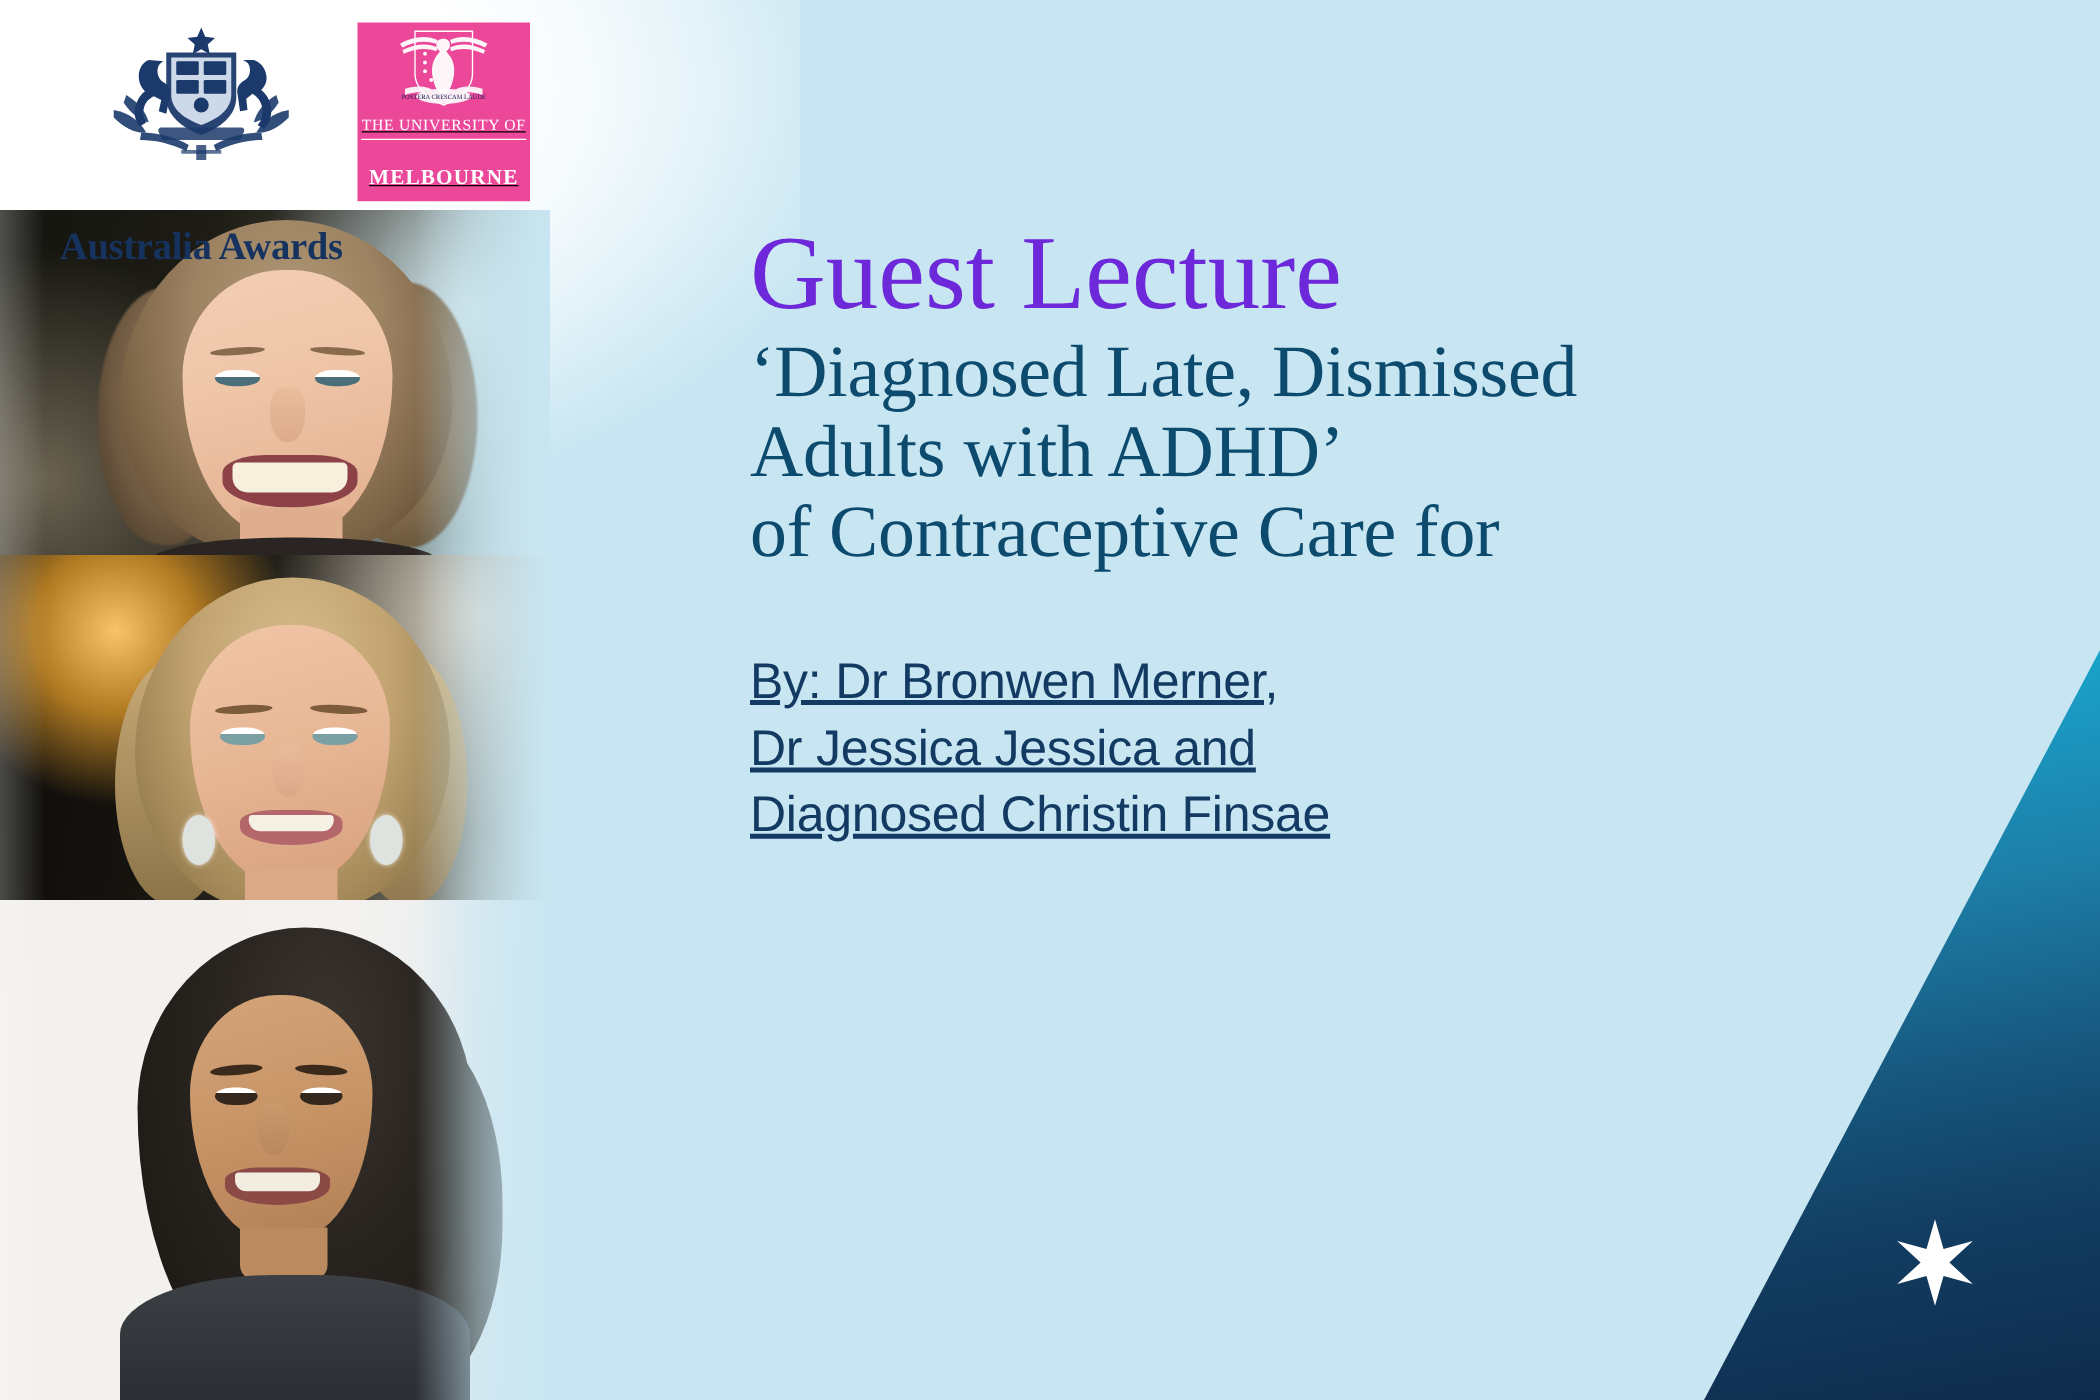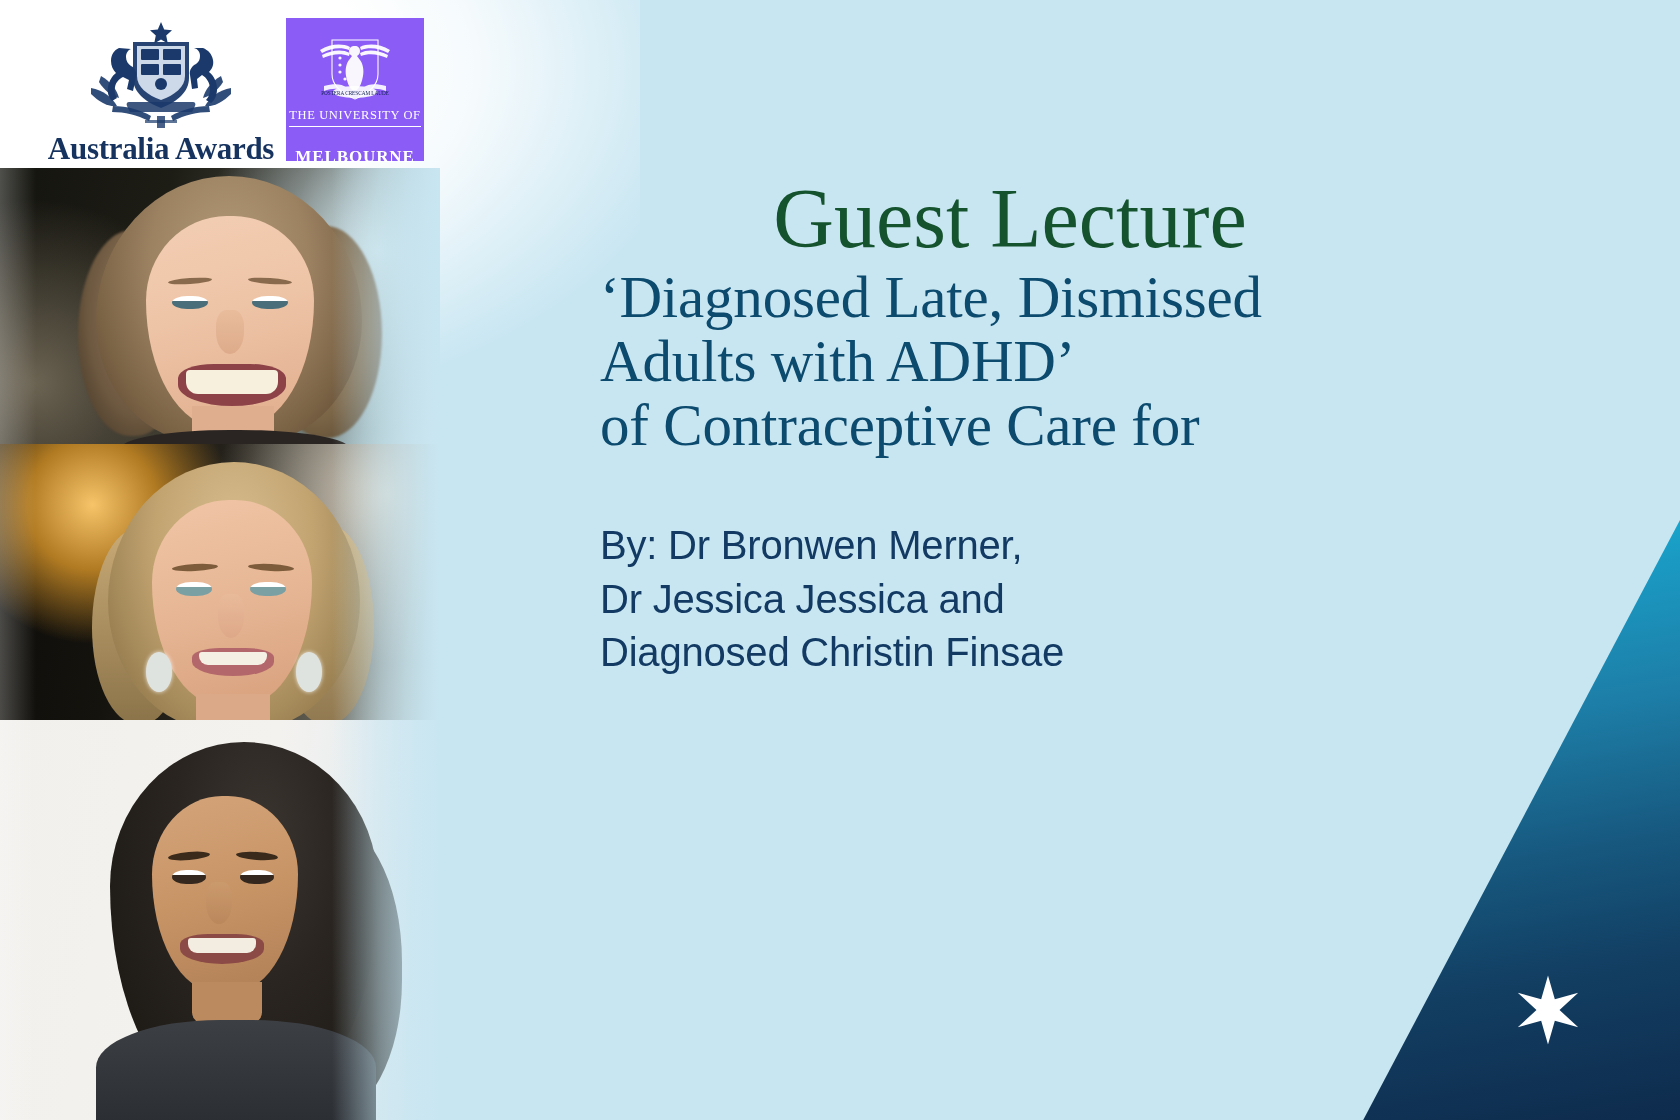--- a/index.html
+++ b/index.html
@@ -15,31 +15,32 @@
   
   .tl-glow{
     position:absolute; left:-120px; top:-140px; width:760px; height:520px;
     background:radial-gradient(ellipse at 34% 40%, #ffffff 0%, #ffffff 32%, rgba(255,255,255,.82) 48%, rgba(255,255,255,.35) 66%, rgba(255,255,255,0) 80%);
     pointer-events:none;
   }
 
   
   .logo-row{ position:absolute; left:62px; top:18px; display:flex; align-items:flex-start; gap:26px; z-index:6; }
 
-  .aus-logo{ width:198px; display:flex; flex-direction:column; align-items:center; }
+  .aus-logo{ width:198px; display:flex; flex-direction:column; align-items:center;gap:48px; }
   .crest-wrap{ width:180px; height:112px; position:relative; }
   .aus-label{
     font-family:"Liberation Serif", serif; font-weight:bold; font-size:31px;
     color:#16335f; letter-spacing:-0.3px; margin-top:1px; white-space:nowrap;
   }
 
   .unimelb-logo{
-    width:138px; height:143px; background:#8b5cf6;
+    width:138px; height:143px; background:#ec4899;
     display:flex; flex-direction:column; align-items:center; justify-content:flex-start;
-    padding-top:16px;
+    padding-top:1px;
+    text-decoration:underline;
   }
   .um-crest{ width:86px; height:70px; position:relative; }
   .um-t1{
     color:#fff; font-family:"Liberation Serif", serif; font-size:12.5px; letter-spacing:.6px;
     margin-top:5px; padding-bottom:3px; border-bottom:1.4px solid #fff; line-height:1.1;
   }
   .um-t2{
     color:#fff; font-family:"Liberation Serif", serif; font-weight:bold; font-size:17px;
     letter-spacing:.9px; margin-top:21px; line-height:1.1;
   }
@@ -143,30 +144,30 @@
   .f3-eyeR{ left:240px; top:150px; width:34px; height:14px; background:linear-gradient(#fff 0 34%,#34271d 34% 100%); border-radius:50%/60%; }
   .f3-nose{ left:206px; top:162px; width:26px; height:42px; background:linear-gradient(#cb9a6d,#b8865a); border-radius:36% 36% 50% 50%; opacity:.85; }
   .f3-mouth{ left:180px; top:214px; width:84px; height:30px; background:#8c4a46; border-radius:36% 36% 54% 54%; }
   .f3-teeth{ left:188px; top:218px; width:68px; height:15px; background:#f3ece0; border-radius:3px 3px 9px 9px; }
   .f3-neck{ left:192px; top:262px; width:70px; height:46px; background:#bb8a5f; }
   .f3-sh{ left:96px; top:300px; width:280px; height:108px; background:linear-gradient(#3c3f44,#2a2d32); border-radius:44% 44% 0 0; }
 
   
   .content{ position:absolute; left:600px; top:178px; width:820px; z-index:5; }
   .heading{
-    font-family:"Liberation Serif", serif; color:#14532d;
-    font-size:84px; line-height:.98; letter-spacing:0px; font-weight:normal;text-align:center;
+    font-family:"Liberation Serif", serif; color:#6d28d9;
+    font-size:84px; line-height:.98; letter-spacing:0px; font-weight:normal;
   }
   .subtitle{
     font-family:"Liberation Serif", serif; color:#0c4a6e;
     font-size:59px; line-height:1.08; letter-spacing:-0.2px; margin-top:6px; font-weight:normal;
   }
   .presenters{
     font-family:"Liberation Sans", sans-serif; color:#123a63;
-    font-size:40px; line-height:1.33; margin-top:62px; letter-spacing:-0.2px;
+    font-size:40px; line-height:1.33; margin-top:62px; letter-spacing:-0.2px;text-decoration:underline;
   }
   .details{
     font-family:"Liberation Sans", sans-serif; color:#123a63;
     font-size:40px; line-height:1.33; margin-top:52px; letter-spacing:-0.2px;
   }
 
   
   .wedge{ position:absolute; right:0; bottom:0; width:330px; height:600px; z-index:3;
     clip-path:polygon(100% 0%, 100% 100%, 4% 100%);
     background:linear-gradient(170deg, #15b3d6 0%, #1a9bc4 14%, #1d7fa8 34%, #17587f 56%, #123f63 74%, #0e2b4c 100%);

